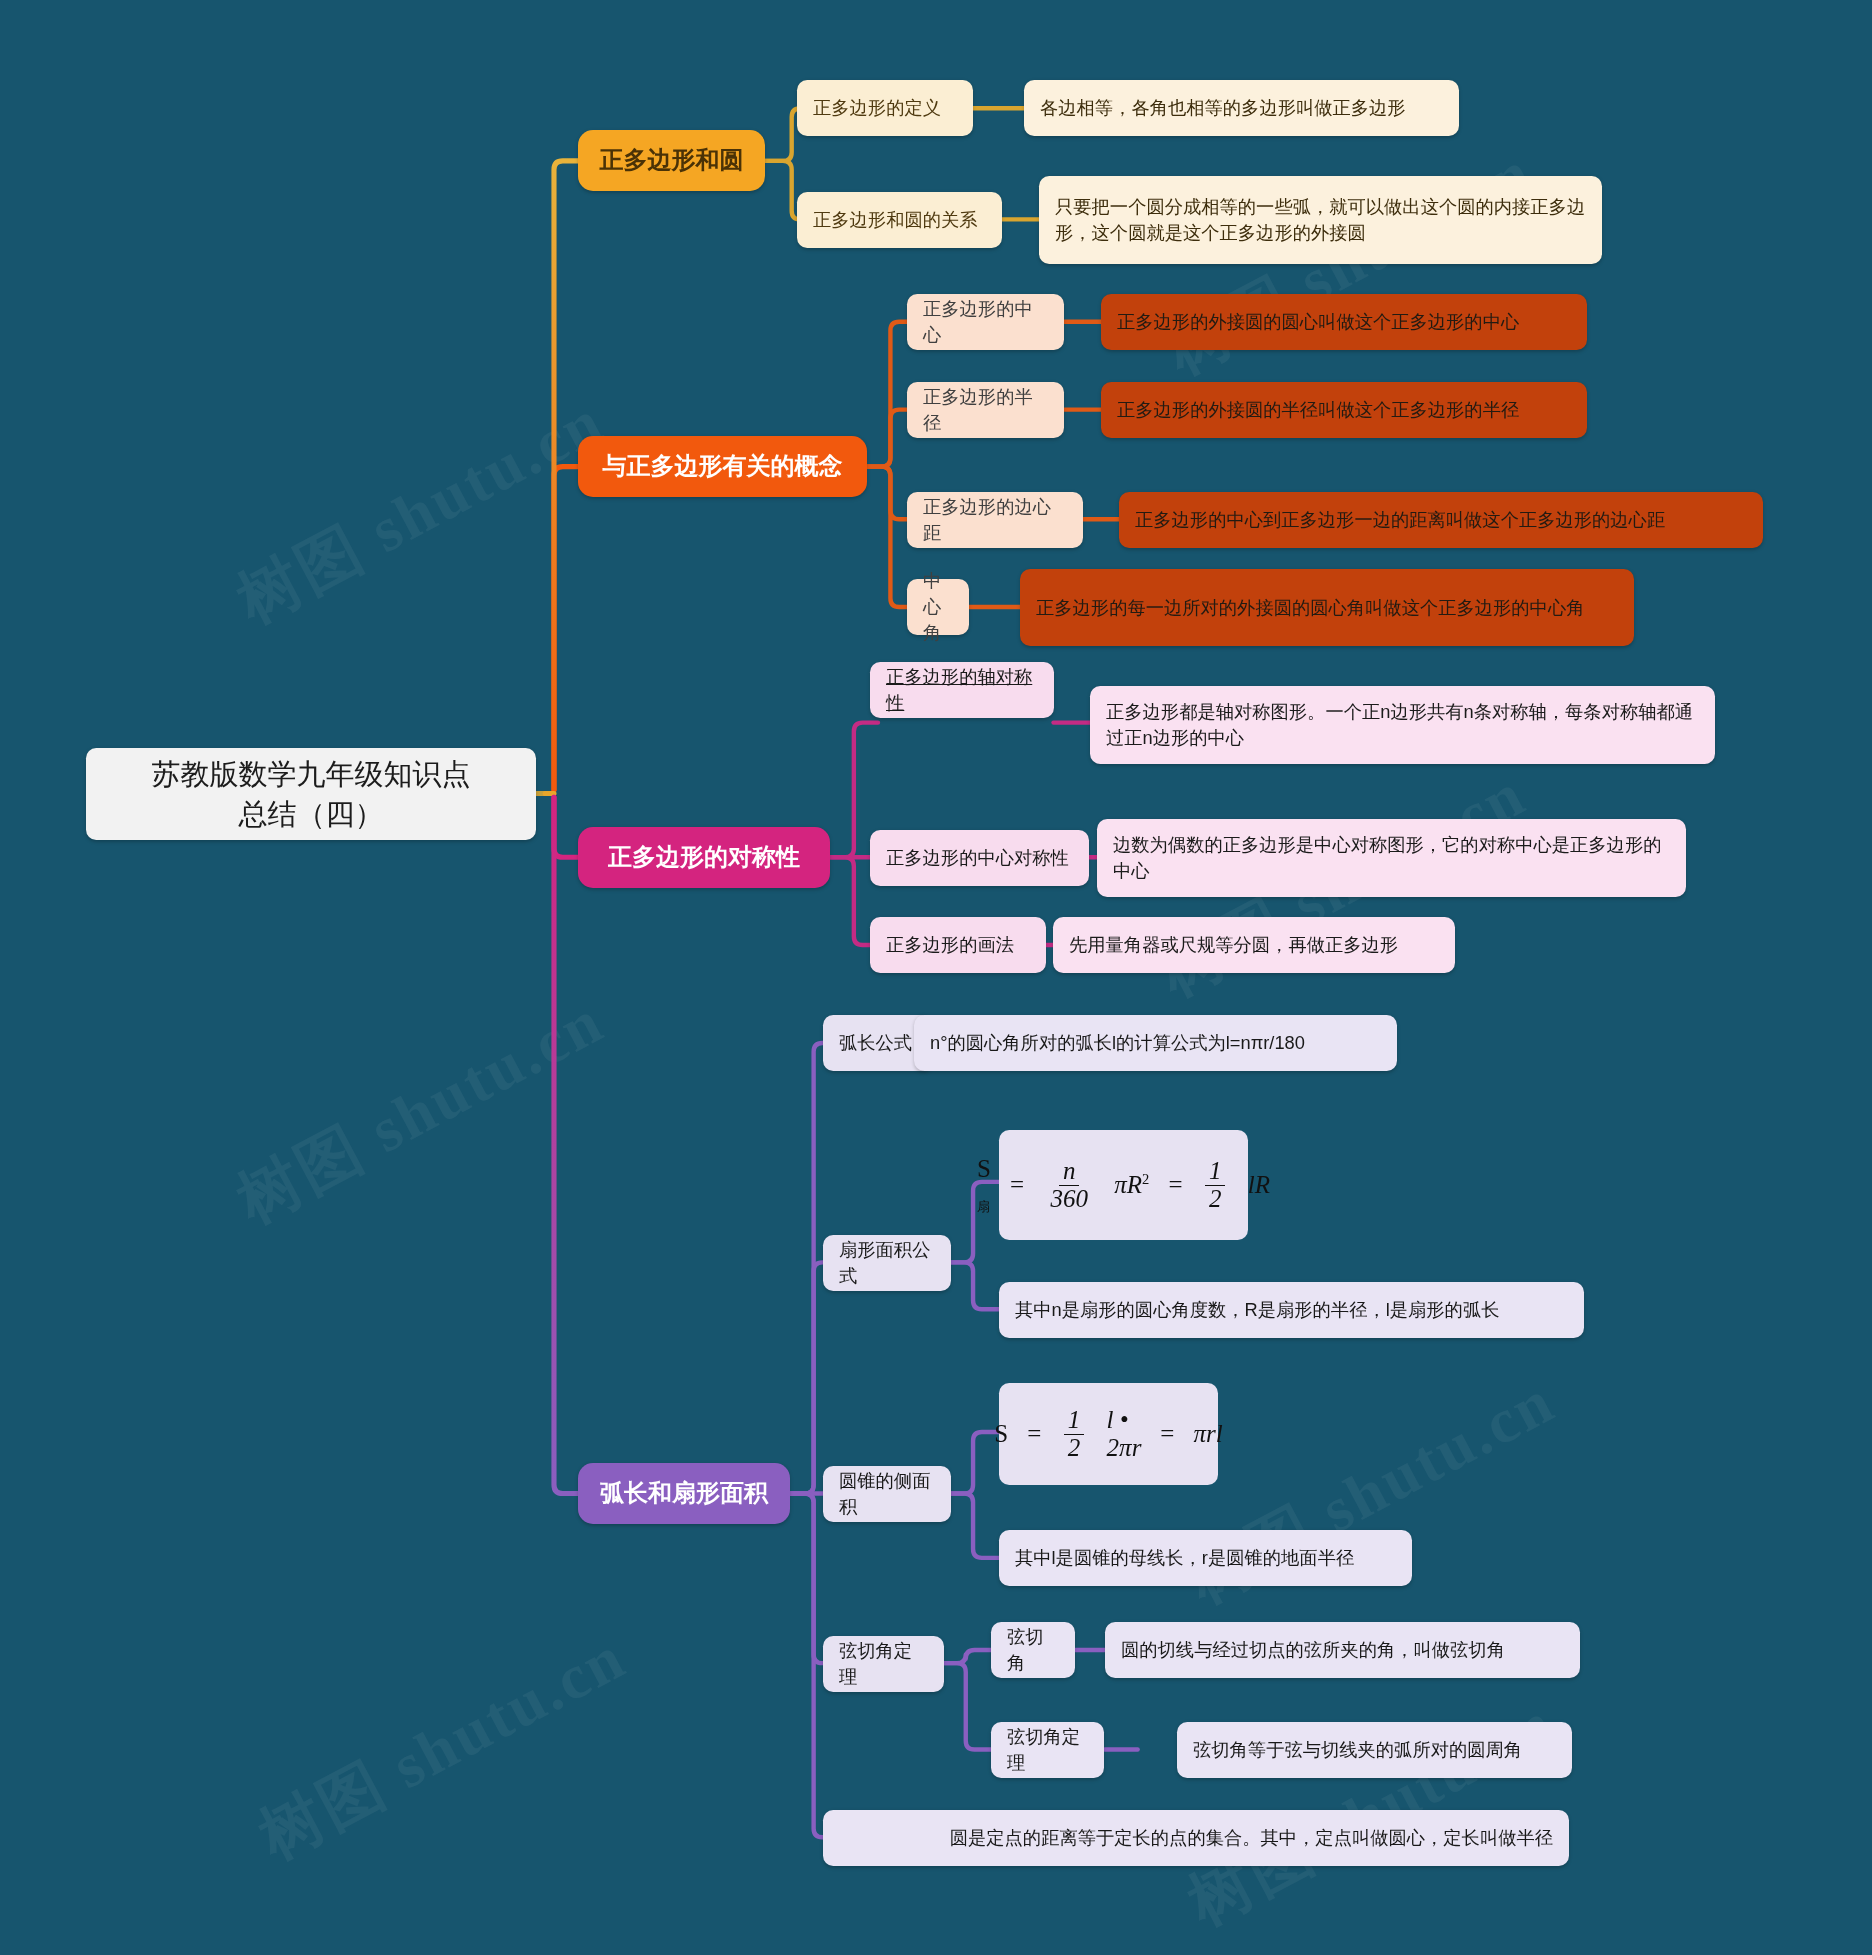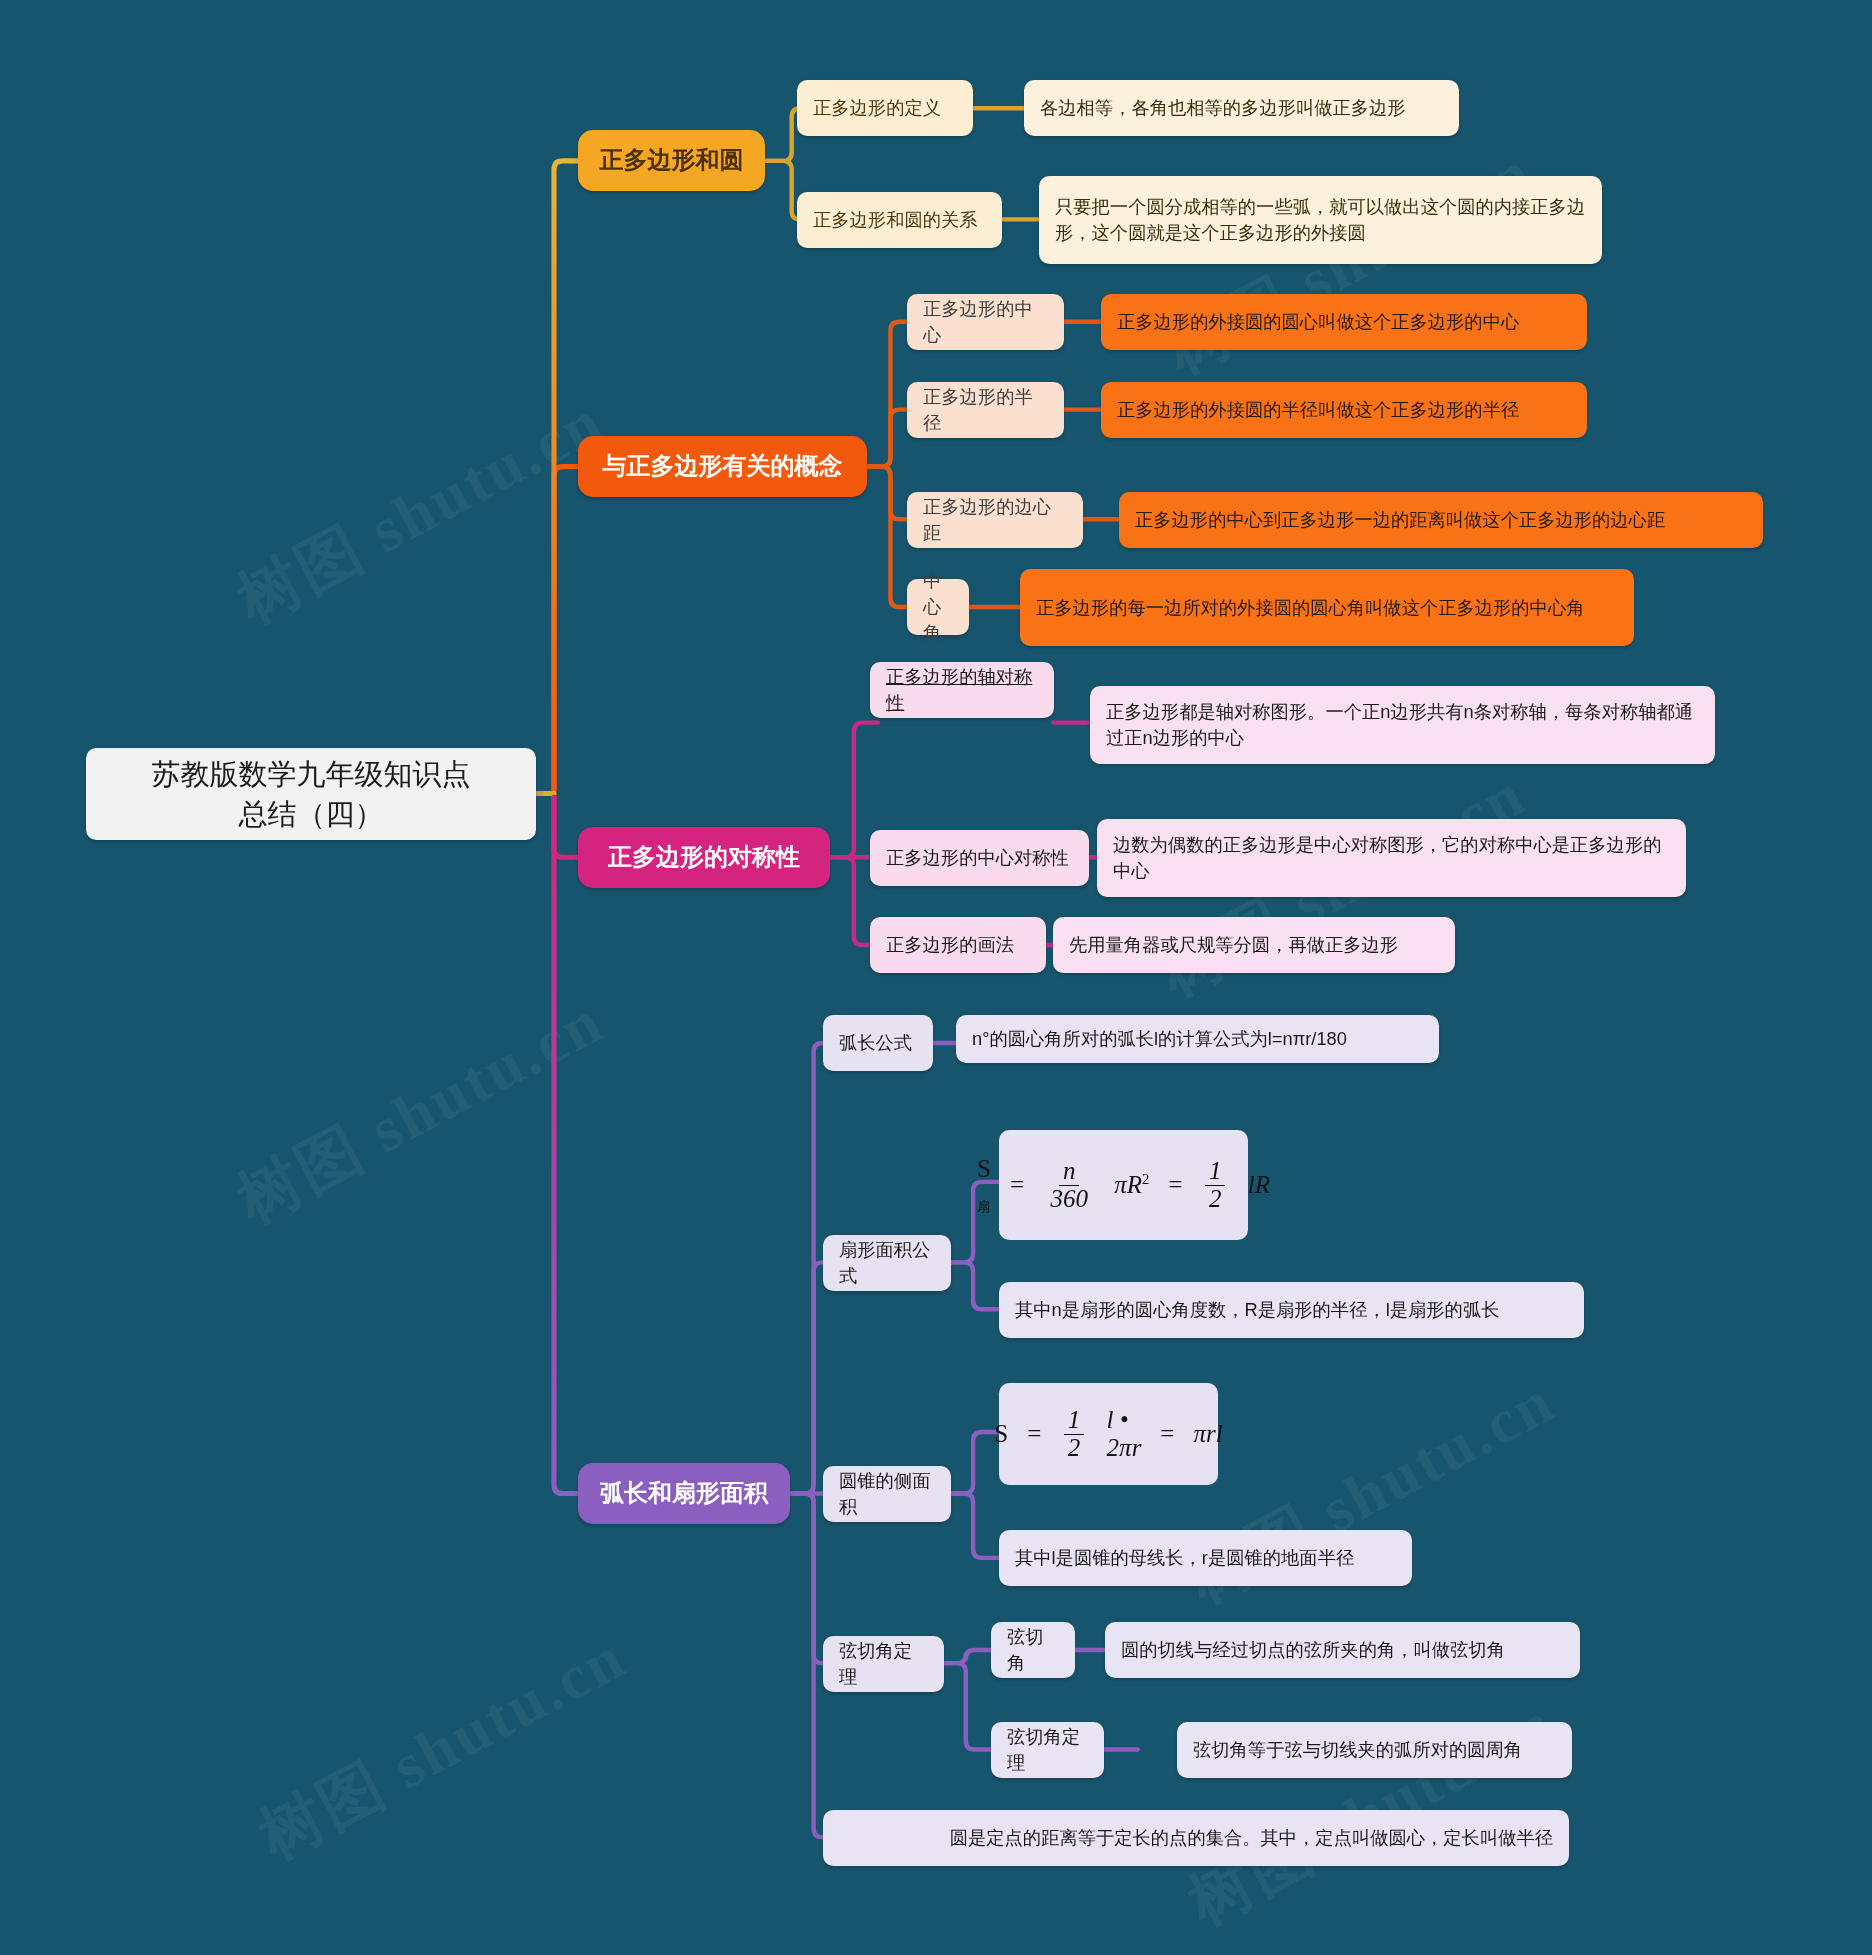--- a/index.html
+++ b/index.html
@@ -60,21 +60,21 @@
   .b1.yellow{background:#f5a623;color:#4a3206;}
   .b1.orange{background:#f2590d;}
   .b1.magenta{background:#d4247f;}
   .b1.purple{background:#8a5fc0;}
 
   
   .n2,.n3{font-size:18.3px;border-radius:10.2px;}
   .tan    {background:#fbeed3;color:#4f3a10;}
   .tan2   {background:#fcf1dd;color:#3d2d0c;}
   .peach  {background:#fbe0cf;color:#404040;}
-  .peach2 {background:#f97316;color:#231b12;}
+  .peach2 {background:#c2410c;color:#231b12;}
   .pinkbx {background:#f8dcee;color:#1b1b1b;}
   .pinkbx2{background:#fae1f1;color:#1b1b1b;}
   .lav    {background:#e7e2f2;color:#191919;}
   .lav2   {background:#e9e4f4;color:#191919;}
 
   .formula{
     display:flex;align-items:center;justify-content:center;
     background:#e7e2f2;border-radius:10.2px;
     font-family:"Liberation Serif","DejaVu Serif",serif;
     color:#111;
@@ -245,21 +245,21 @@
     <span>先用量角器或尺规等分圆，再做正多边形</span>
   </div>
 
   <div class="node b1 purple" style="left:578px;top:1463px;width:212px;height:61px;">
     <span>弧长和扇形面积</span>
   </div>
 
   <div class="node n2 lav" style="left:823px;top:1015px;width:110px;height:56px;">
     <span>弧长公式</span>
   </div>
-  <div class="node n3 lav2" style="left:956px;top:1015px;width:483px;height:48px;">
+  <div class="node n3 lav2" style="left:914px;top:1015px;width:483px;height:56px;">
     <span>n°的圆心角所对的弧长l的计算公式为l=nπr/180</span>
   </div>
 
   <div class="node n2 lav" style="left:823px;top:1235px;width:128px;height:56px;">
     <span>扇形面积公式</span>
   </div>
   <div class="formula" style="position:absolute;left:999px;top:1130px;width:249px;height:110px;">
     <span class="fx">
       <span><span class="up">S</span><span class="sub">扇</span></span>
       <span class="up">=</span>

